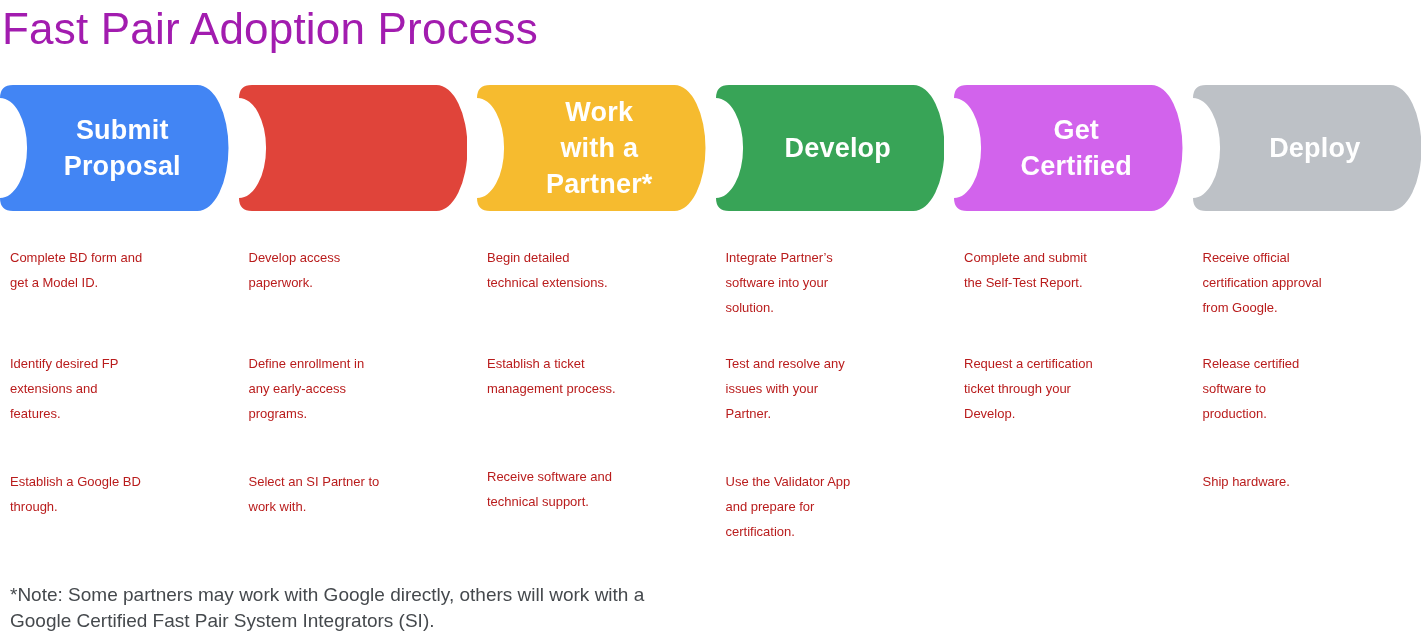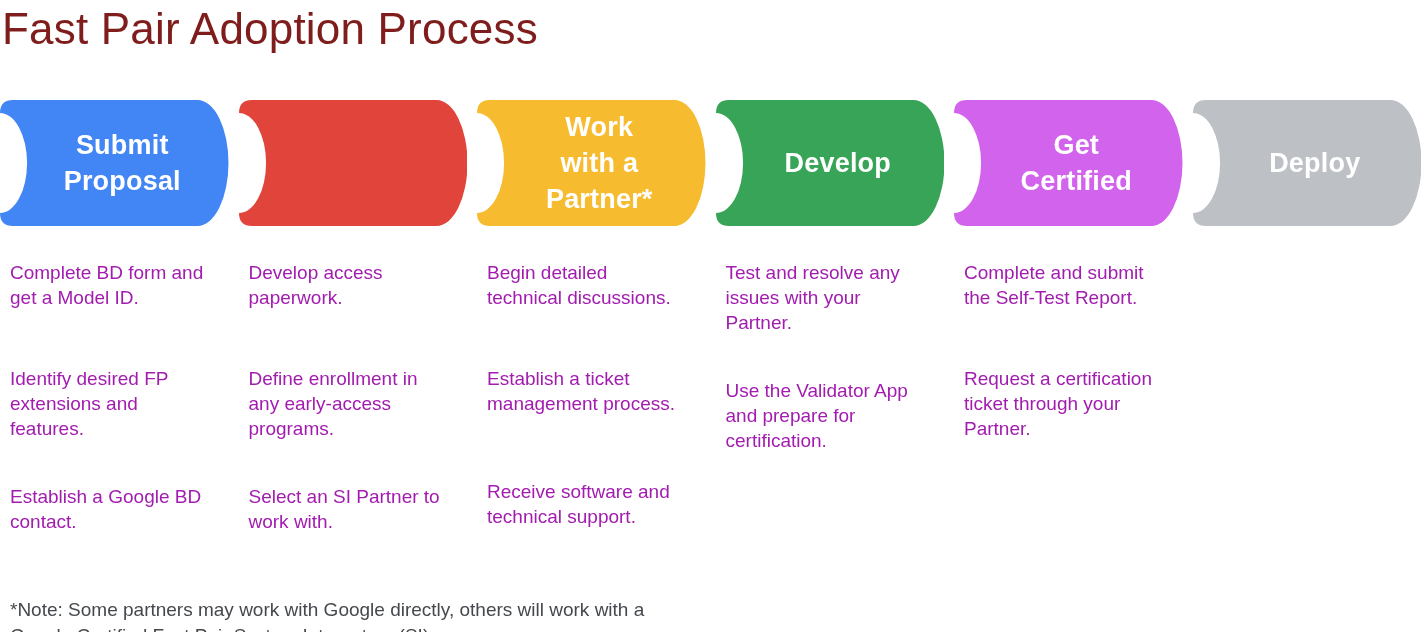--- a/index.html
+++ b/index.html
@@ -12,26 +12,26 @@
     position: relative;
   }
   .page {
     width: 1423px;
     padding: 2px 0 0 0;
   }
   .title {
     font-size: 44px;
     line-height: 54px;
     font-weight: 400;
-    color: #7f1d1d;
+    color: #a21caf;
     padding-left: 2px;
     letter-spacing: 0.2px;
   }
   .grid {
-    margin-top: 44px;
+    margin-top: 29px;
     display: grid;
     grid-template-columns: repeat(6, 1fr);
     column-gap: 10px;
     width: 1421px;
   }
   .stage-col { min-width: 0; }
   .ribbon {
     position: relative;
     height: 126px;
     width: 100%;
@@ -54,23 +54,23 @@
     font-size: 27px;
     line-height: 36px;
     font-weight: 700;
     white-space: pre-line;
     letter-spacing: 0.2px;
   }
   .tasks { margin-top: 34px; }
   .task {
     padding-left: 10px;
     padding-right: 4px;
-    font-size: 19px;
+    font-size: 13px;
     line-height: 25px;
-    color: #a21caf;
+    color: #b91c1c;
     white-space: pre-line;
   }
   .task.r1 { height: 106px; }
   .task.r2 { height: 118px; }
   .task.r3 { height: 113px; }
   .footnote {
     margin-top: 0px;
     padding-left: 10px;
     font-size: 19px;
     line-height: 26px;
@@ -95,21 +95,21 @@
         <div class="stage-label">Submit
 Proposal</div>
       </div>
       <div class="tasks">
         <div class="task r1">Complete BD form and
 get a Model ID.</div>
         <div class="task r2">Identify desired FP
 extensions and
 features.</div>
         <div class="task r3">Establish a Google BD
-contact.</div>
+through.</div>
       </div>
     </div>
 
     <div class="stage-col">
       <div class="ribbon">
         <svg viewBox="0 0 228 126" preserveAspectRatio="none">
           <path d="M 0 13 Q 0 0 13 0 L 197 0 A 31 63 0 0 1 197 126 L 13 126 Q 0 126 0 113 A 27 50 0 0 0 0 13 Z" fill="#E0443A"></path>
         </svg>
       </div>
       <div class="tasks">
@@ -127,36 +127,39 @@
       <div class="ribbon">
         <svg viewBox="0 0 228 126" preserveAspectRatio="none">
           <path d="M 0 13 Q 0 0 13 0 L 197 0 A 31 63 0 0 1 197 126 L 13 126 Q 0 126 0 113 A 27 50 0 0 0 0 13 Z" fill="#F6BB2F"></path>
         </svg>
         <div class="stage-label">Work
 with a
 Partner*</div>
       </div>
       <div class="tasks">
         <div class="task r1">Begin detailed
-technical discussions.</div>
+technical extensions.</div>
         <div class="task r3">Establish a ticket
 management process.</div>
         <div class="task r2">Receive software and
 technical support.</div>
       </div>
     </div>
 
     <div class="stage-col">
       <div class="ribbon">
         <svg viewBox="0 0 228 126" preserveAspectRatio="none">
           <path d="M 0 13 Q 0 0 13 0 L 197 0 A 31 63 0 0 1 197 126 L 13 126 Q 0 126 0 113 A 27 50 0 0 0 0 13 Z" fill="#38A457"></path>
         </svg>
         <div class="stage-label">Develop</div>
       </div>
       <div class="tasks">
+        <div class="task r1">Integrate Partner’s
+software into your
+solution.</div>
         <div class="task r2">Test and resolve any
 issues with your
 Partner.</div>
         <div class="task r3">Use the Validator App
 and prepare for
 certification.</div>
       </div>
     </div>
 
     <div class="stage-col">
@@ -165,30 +168,39 @@
           <path d="M 0 13 Q 0 0 13 0 L 197 0 A 31 63 0 0 1 197 126 L 13 126 Q 0 126 0 113 A 27 50 0 0 0 0 13 Z" fill="#D263EC"></path>
         </svg>
         <div class="stage-label">Get
 Certified</div>
       </div>
       <div class="tasks">
         <div class="task r1">Complete and submit
 the Self-Test Report.</div>
         <div class="task r2">Request a certification
 ticket through your
-Partner.</div>
+Develop.</div>
       </div>
     </div>
 
     <div class="stage-col">
       <div class="ribbon">
         <svg viewBox="0 0 228 126" preserveAspectRatio="none">
           <path d="M 0 13 Q 0 0 13 0 L 197 0 A 31 63 0 0 1 197 126 L 13 126 Q 0 126 0 113 A 27 50 0 0 0 0 13 Z" fill="#BDC1C6"></path>
         </svg>
         <div class="stage-label">Deploy</div>
+      </div>
+      <div class="tasks">
+        <div class="task r1">Receive official
+certification approval
+from Google.</div>
+        <div class="task r2">Release certified
+software to
+production.</div>
+        <div class="task r3">Ship hardware.</div>
       </div>
     </div>
 
   </div>
 
   <div class="footnote">*Note: Some partners may work with Google directly, others will work with a
 Google Certified Fast Pair System Integrators (SI).</div>
 
 </div>
 

